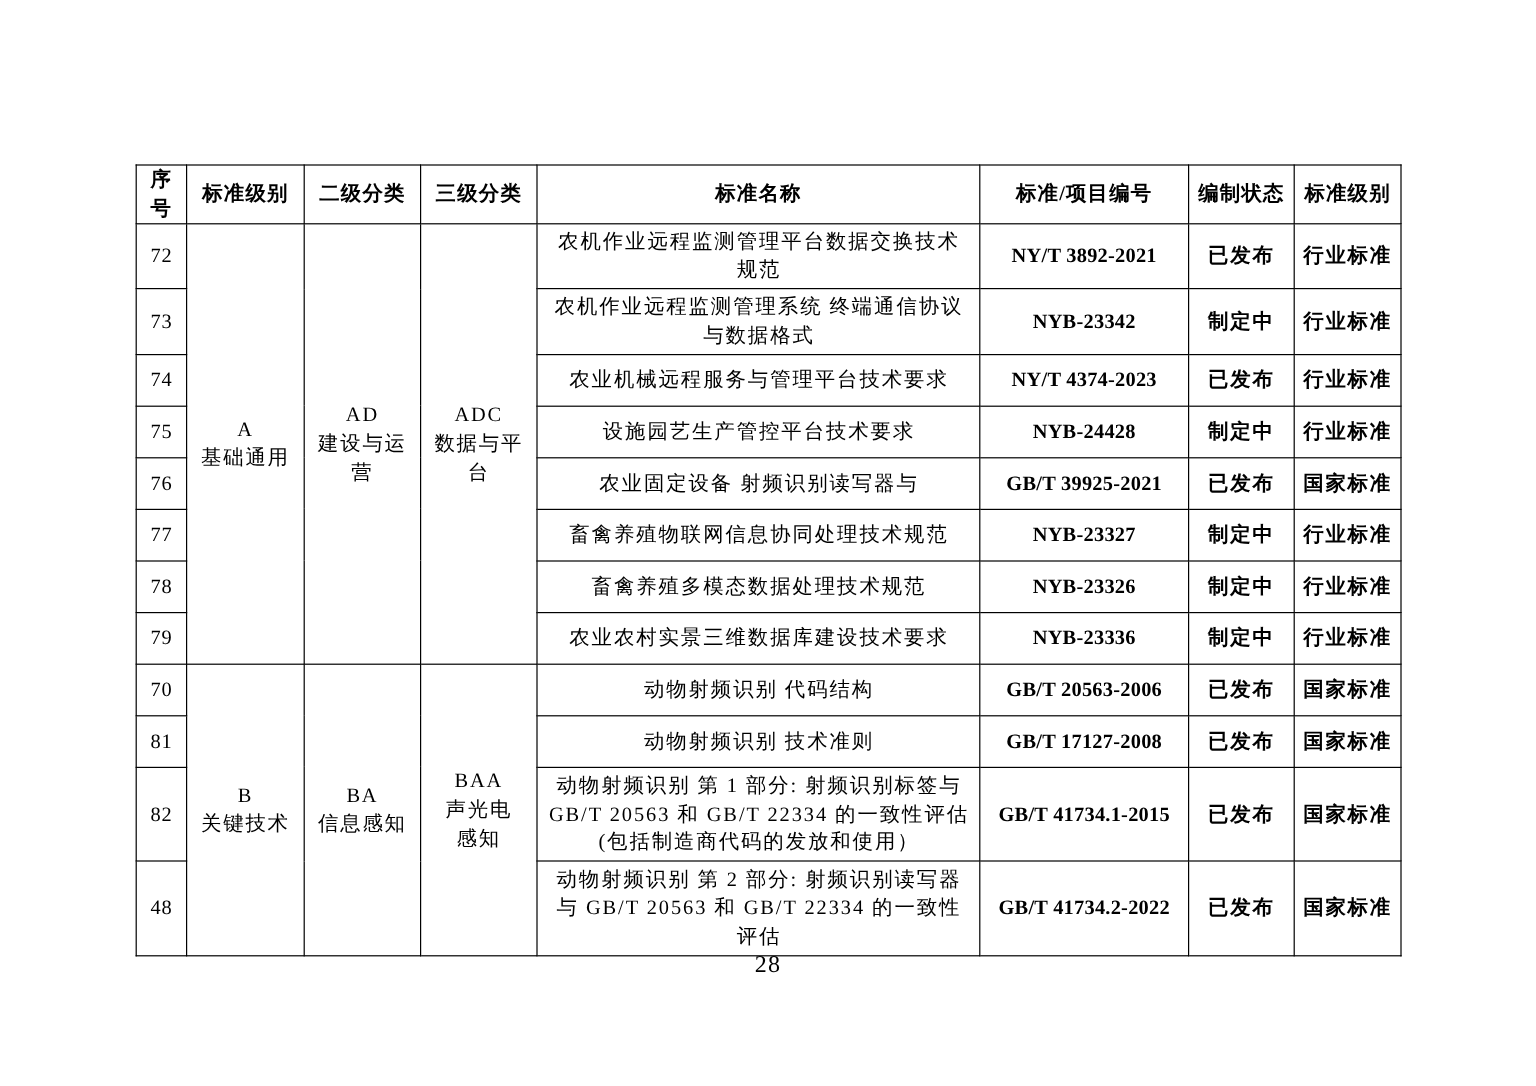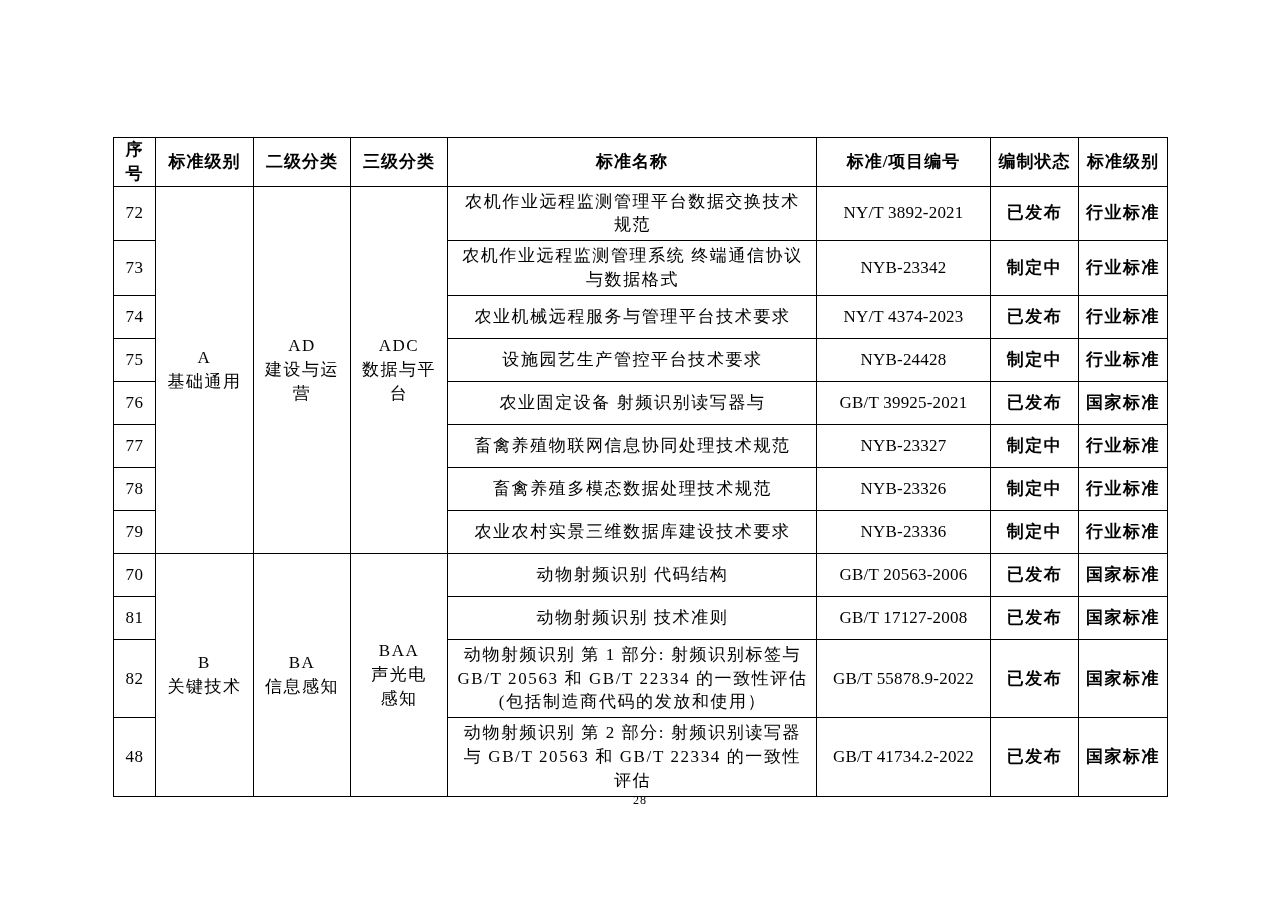--- a/index.html
+++ b/index.html
@@ -50,36 +50,37 @@
     text-align: left;
     padding: 3px 8px 3px 9px;
     letter-spacing: 1.6px;
     font-size: 17px;
   }
   td.code-cell {
     text-align: left;
     padding-left: 0;
     font-size: 18px;
     letter-spacing: 0.2px;
+    font-weight: bold;
   }
   td.status-cell, td.level-cell {
     letter-spacing: 1.5px;
     font-weight: bold;
   }
   tr.h-2tall  { height: 54px; }
   tr.h-2tallb { height: 53px; margin-top: 20px; }
   tr.h-std    { height: 43px; }
   tr.h-3line  { height: 78px; }
   tr.h-2line  { height: 47px; }
   .page-number {
     position: absolute;
     left: 0; top: 793px;
     width: 1280px;
     text-align: center;
-    font-size: 12px;
+    font-size: 20px;
     letter-spacing: 1px;
   }
 </style>
 </head>
 <body>
 
 <div class="page">
 
   <table class="std-table">
     <colgroup>
@@ -187,21 +188,21 @@
       <tr class="h-std">
         <td class="no-cell">81</td>
         <td class="name-cell">动物射频识别 技术准则</td>
         <td class="code-cell">GB/T 17127-2008</td>
         <td class="status-cell">已发布</td>
         <td class="level-cell">国家标准</td>
       </tr>
       <tr class="h-3line">
         <td class="no-cell">82</td>
         <td class="name-cell">动物射频识别 第 1 部分: 射频识别标签与 GB/T 20563 和 GB/T 22334 的一致性评估(包括制造商代码的发放和使用）</td>
-        <td class="code-cell">GB/T 55878.9-2022</td>
+        <td class="code-cell">GB/T 41734.1-2015</td>
         <td class="status-cell">已发布</td>
         <td class="level-cell">国家标准</td>
       </tr>
       <tr class="h-2line">
         <td class="no-cell">48</td>
         <td class="name-cell">动物射频识别 第 2 部分: 射频识别读写器与 GB/T 20563 和 GB/T 22334 的一致性评估</td>
         <td class="code-cell">GB/T 41734.2-2022</td>
         <td class="status-cell">已发布</td>
         <td class="level-cell">国家标准</td>
       </tr>

